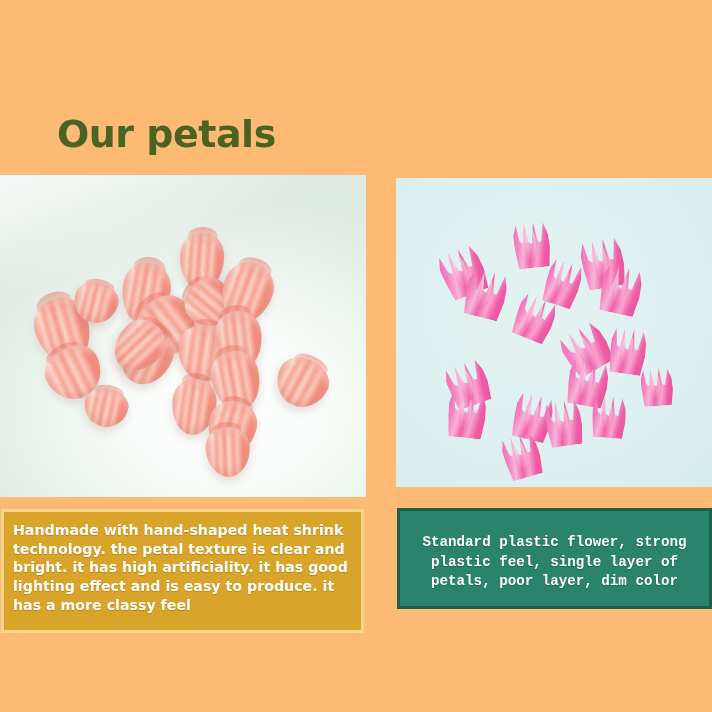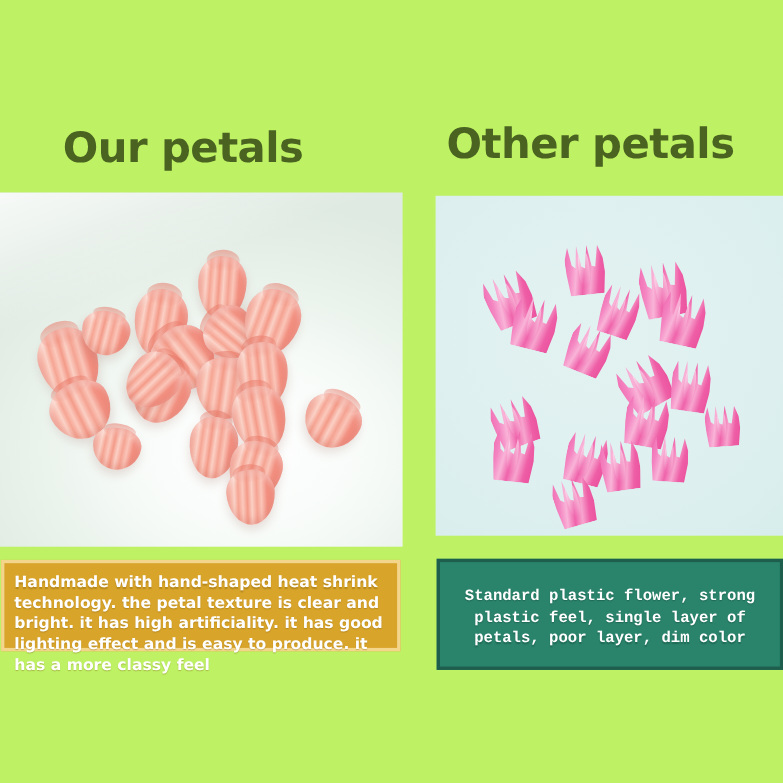--- a/index.html
+++ b/index.html
@@ -11,21 +11,21 @@
     width: 712px;
     height: 712px;
     position: relative;
     overflow: hidden;
     font-family: "DejaVu Sans", sans-serif;
   }
 
   .canvas {
     position: absolute;
     inset: 0;
-    background: #bef264;
+    background: #fdba74;
   }
 
   
   .title {
     position: absolute;
     font-family: "DejaVu Sans", sans-serif;
     font-weight: bold;
     font-size: 38px;
     letter-spacing: -0.5px;
     color: #4a6321;
@@ -114,21 +114,21 @@
   
   .caption {
     position: absolute;
     box-sizing: border-box;
     font-family: "DejaVu Sans", sans-serif;
     font-weight: bold;
     color: #ffffff;
   }
   #caption-left {
     left: 1px; top: 509px;
-    width: 363px; height: 83px;
+    width: 363px; height: 124px;
     background: #d8a42a;
     border: 3px solid #f3d58c;
     padding: 9px 0 6px 9px;
     font-size: 14.2px;
     line-height: 1.32;
     text-align: left;
     text-shadow: 0 1px 1px rgba(120,85,10,.35);
   }
   #caption-right {
     left: 397px; top: 508px;
@@ -143,21 +143,20 @@
     font-family: Liberation Mono, monospace;
   }
 </style>
 </head>
 <body>
 
 <div class="canvas">
 
   <div class="title" id="title-left">Our petals</div>
 
-  <div class="title" id="title-right">Other petals</div>
 
   <div class="photo" id="photo-left">
       <div class="petal petal-coral" style="left: 36px; top: 123px; width: 54px; height: 66px; transform: rotate(-18deg);"></div>
       <div class="petal petal-coral" style="left: 74px; top: 108px; width: 44px; height: 40px; transform: rotate(12deg);"></div>
       <div class="petal petal-coral" style="left: 46px; top: 172px; width: 56px; height: 52px; transform: rotate(-28deg);"></div>
       <div class="petal petal-coral" style="left: 122px; top: 88px; width: 48px; height: 62px; transform: rotate(8deg);"></div>
       <div class="petal petal-coral" style="left: 138px; top: 122px; width: 58px; height: 58px; transform: rotate(-40deg);"></div>
       <div class="petal petal-coral" style="left: 180px; top: 58px; width: 44px; height: 58px; transform: rotate(2deg);"></div>
       <div class="petal petal-coral" style="left: 120px; top: 152px; width: 52px; height: 58px; transform: rotate(22deg);"></div>
       <div class="petal petal-coral" style="left: 186px; top: 104px; width: 48px; height: 48px; transform: rotate(-52deg);"></div>

